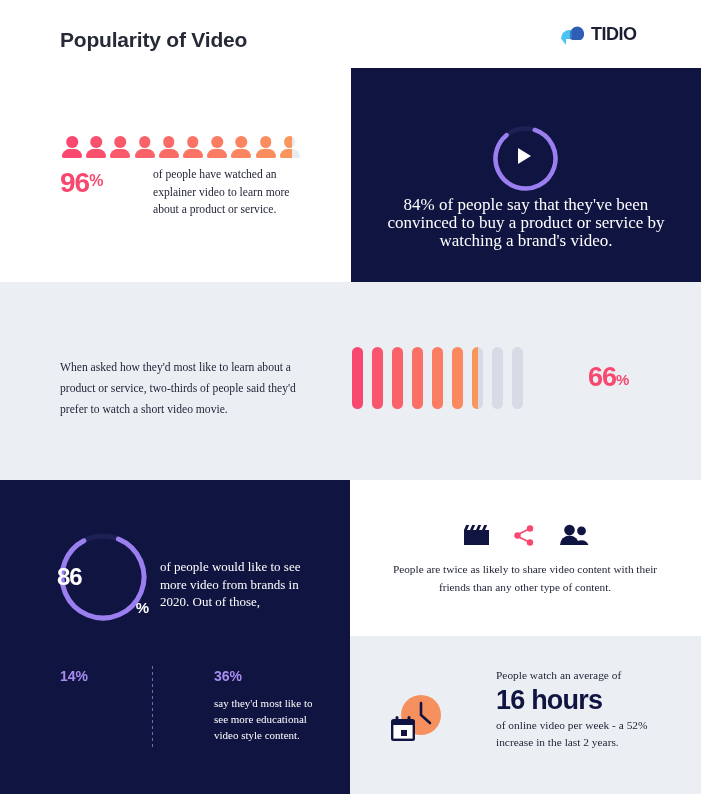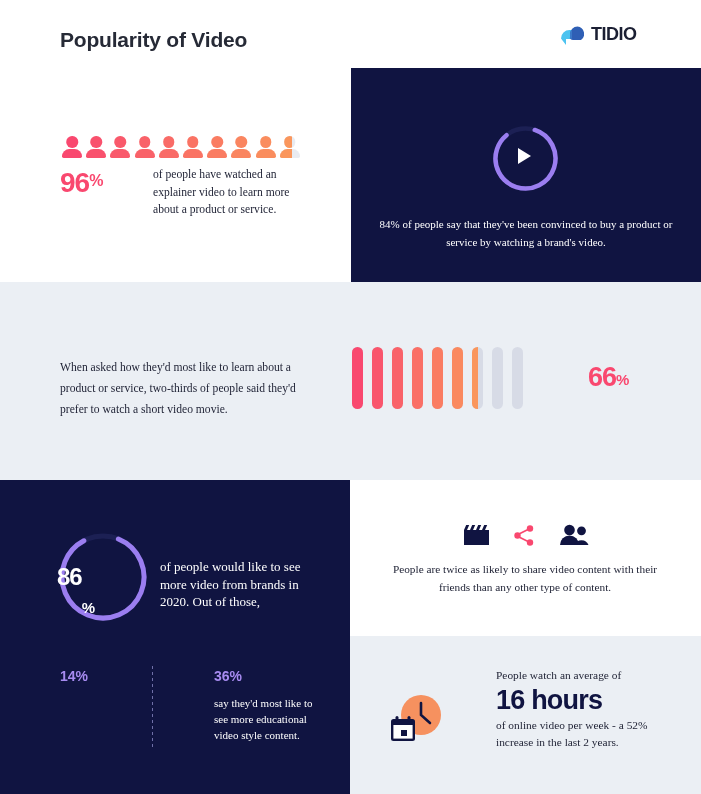--- a/index.html
+++ b/index.html
@@ -73,23 +73,23 @@
   
   #video-ring { position:absolute; left:492px; top:125px; width:67px; height:67px; }
   #video-play {
     position:absolute; left:518px; top:148px;
     width:0; height:0;
     border-left:13px solid #ffffff;
     border-top:8px solid transparent;
     border-bottom:8px solid transparent;
   }
   #video-caption {
-    position:absolute; left:371px; top:215px; width:310px;
+    position:absolute; left:371px; top:196px; width:310px;
     text-align:center; color:#ffffff;
-    font-size:11px; line-height:18px;
+    font-size:17px; line-height:18px;
   }
 
   
   #band66-text {
     position:absolute; left:60px; top:357px; width:240px;
     font-size:11.6px; line-height:21px; color:#1d2033;
   }
   #bars66 { position:absolute; left:352px; top:347px; display:flex; gap:9px; }
   .bar {
     width:11px; height:62px; border-radius:6px; position:relative; overflow:hidden;
@@ -103,21 +103,21 @@
   }
   #stat66-pct {
     font-family:"Liberation Sans", sans-serif; font-weight:bold;
     font-size:15px; line-height:29px; color:#f9486f;
   }
 
   
   #donut { position:absolute; left:57px; top:531px; width:92px; height:92px; }
   #donut-label {
     position:absolute; left:57px; top:531px; width:92px; height:92px;
-    display:flex; align-items:center; justify-content:flex-start;
+    display:flex; align-items:center; justify-content:space-between;
   }
   #donut-num {
     font-family:"Liberation Sans", sans-serif; font-weight:bold;
     font-size:24px; color:#ffffff; letter-spacing:-1px;
   }
   #donut-pct {
     font-family:"Liberation Sans", sans-serif; font-weight:bold;
     font-size:15px; color:#ffffff; align-self:flex-end; padding-bottom:7px;
   }
   #donut-text {

